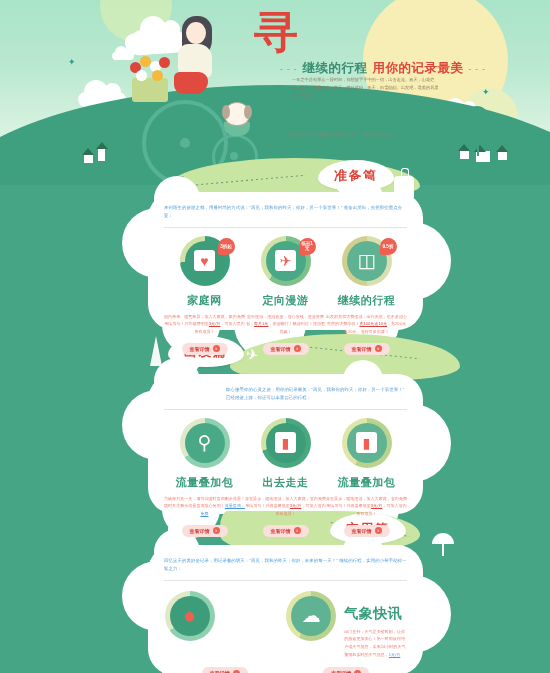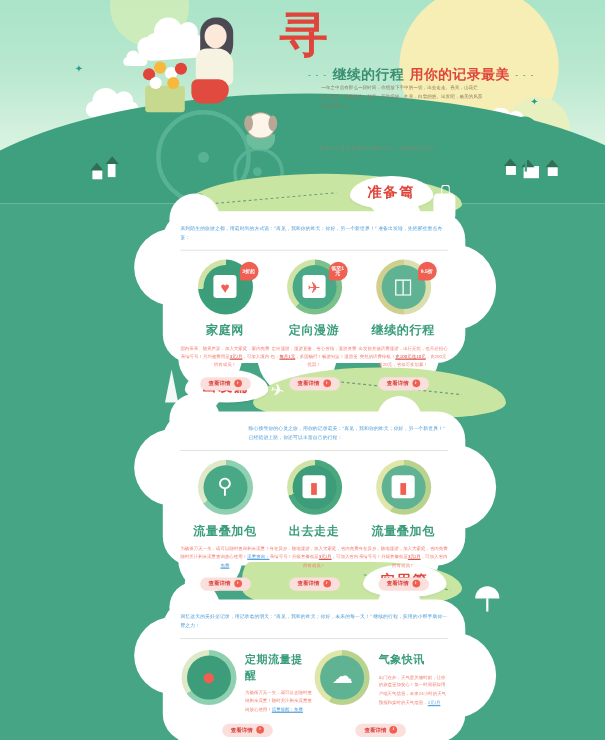--- a/index.html
+++ b/index.html
@@ -555,36 +555,30 @@
       <div class="intro">回忆这天的美好全记录，用记录着的明天："再见，我和的昨天；你好，未来的每一天！" 继续的行程，实用的小帮手助你一臂之力：</div>
       <div class="divider"></div>
       <div class="cards" style="justify-content:space-around;margin-top:10px;">
 
         <div class="card wide">
           <div class="badge-ring ring-d" style="margin:0;flex:none;">
             <div class="ring-inner">
               <span class="icon-glyph" style="color:#ef5f52;font-size:22px;">●</span>
             </div>
           </div>
-          <div style="flex:1;">
-            <div class="card-title" style="margin-top:2px;font-size:10px;">定期流量提醒</div>
-            <div class="card-desc">
-              <span>为确保万无一失，请可以去随时查询剩余流量！随时关注剩余流量查询放心使用！</span><span class="lk">流量提醒：免费</span>
-            </div>
-          </div>
         </div>
 
         <div class="card wide">
           <div class="badge-ring ring-f" style="margin:0;flex:none;">
             <div class="ring-inner paler">
               <span class="icon-glyph">☁</span>
             </div>
           </div>
           <div style="flex:1;">
-            <div class="card-title" style="margin-top:2px;font-size:10px;">气象快讯</div>
+            <div class="card-title" style="margin-top:14px;font-size:14px;">气象快讯</div>
             <div class="card-desc">
               <span>出门在外，天气是关键时刻，让你的旅途更加安心！第一时间获得用户端天气信息，未来24小时的天气预报和实时的天气信息，</span><span class="lk">1元/月</span>
             </div>
           </div>
         </div>
 
       </div>
       <div style="display:flex;justify-content:space-around;margin-top:2px;">
         <div class="btn">
           <span>查看详情</span>

